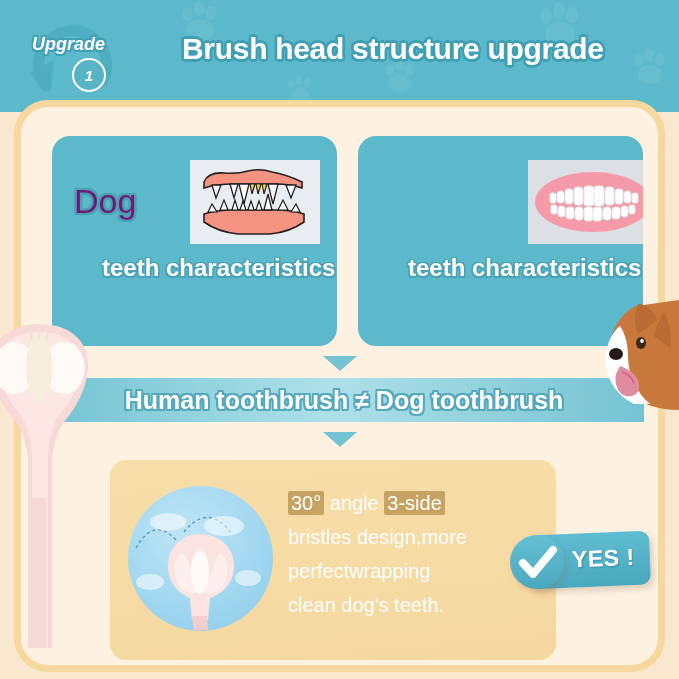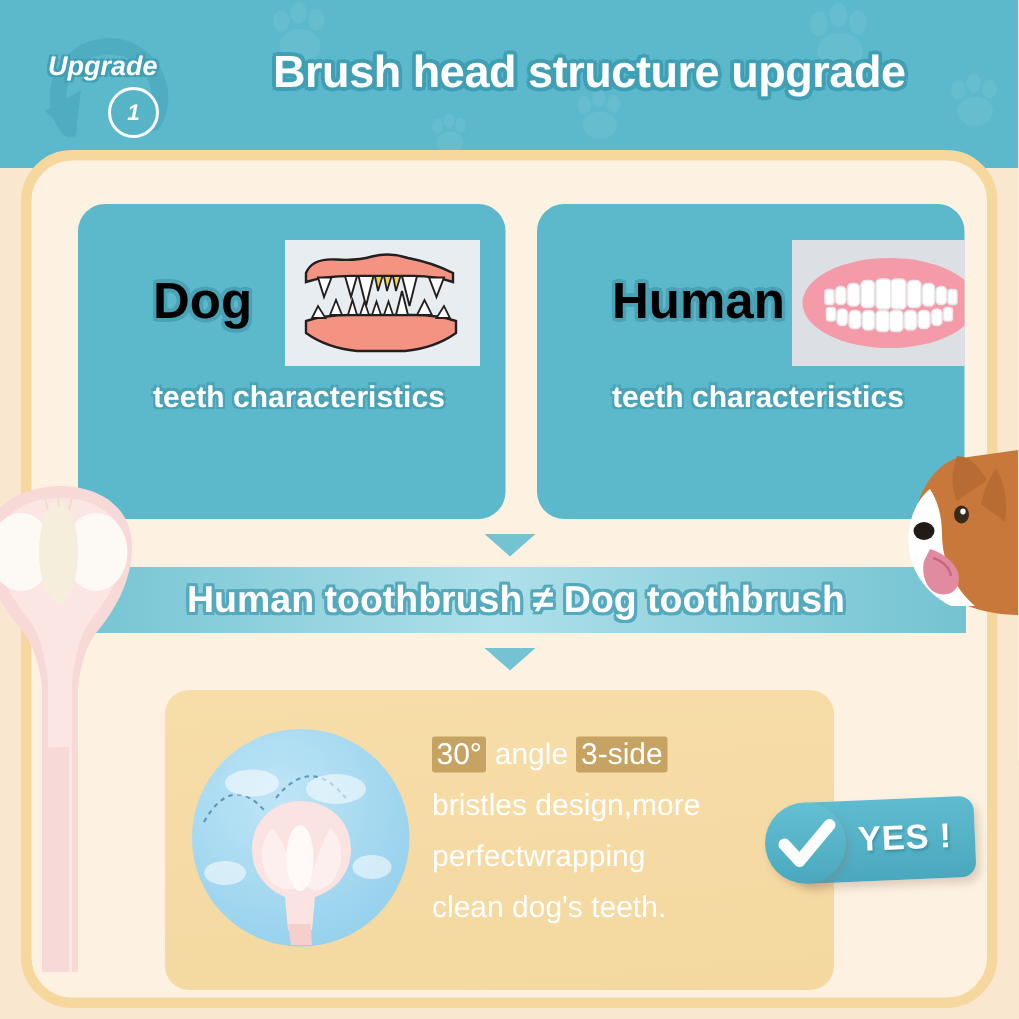--- a/index.html
+++ b/index.html
@@ -52,33 +52,32 @@
   
   .card{
     position:absolute;top:136px;width:285px;height:210px;
     background:#5cb9cb;border-radius:18px;overflow:hidden;
   }
   .card.left{left:52px;}
   .card.right{left:358px;}
   .card-top{position:absolute;left:22px;top:24px;right:10px;height:84px;}
   .card-label{
     position:absolute;left:0;top:22px;
-    font-size:34px;font-weight:bold;color:#000000;
+    font-size:34px;font-weight:normal;color:#701a75;
     text-shadow:-2px -2px 0 #49a2b6,2px -2px 0 #49a2b6,
                 -2px 2px 0 #49a2b6,2px 2px 0 #49a2b6,
                 0 -2.4px 0 #49a2b6,0 2.4px 0 #49a2b6,
                 -2.4px 0 0 #49a2b6,2.4px 0 0 #49a2b6;
-    margin-left:28px;
   }
   .tooth-img{position:absolute;top:0;background:#e8edf2;}
   .card.left .tooth-img{left:116px;width:130px;height:84px;}
   .card.right .tooth-img{left:148px;width:130px;height:84px;}
   .card-h{
     position:absolute;left:22px;top:118px;
-    font-size:20px;font-weight:bold;color:#ffffff;
+    font-size:24px;font-weight:bold;color:#ffffff;
     text-shadow:-1.5px -1.5px 0 #49a2b6,1.5px -1.5px 0 #49a2b6,
                 -1.5px 1.5px 0 #49a2b6,1.5px 1.5px 0 #49a2b6;
     padding-left:28px;
   }
   .card-d{
     position:absolute;left:22px;top:146px;right:14px;
     font-size:15.5px;line-height:20px;color:#f0fbfd;
   }
 
   
@@ -222,21 +221,20 @@
           <path d="M18 52 L22 44 L27 52 Z" fill="#fff" stroke="#231f20" stroke-width="1.2"></path>
           <path d="M101 52 L106 44 L110 52 Z" fill="#fff" stroke="#231f20" stroke-width="1.2"></path>
         </svg>
       </div>
     </div>
     <div class="card-h">teeth characteristics</div>
   </div>
 
   <div class="card right">
     <div class="card-top">
-      <div class="card-label">Human</div>
       <div class="tooth-img">
         <svg width="130" height="84" viewBox="0 0 130 84">
           <rect width="130" height="84" fill="#dcdfe3"></rect>
           <ellipse cx="65" cy="42" rx="58" ry="30" fill="#f59aa8"></ellipse>
           <g fill="#ffffff" stroke="#e8e8ea" stroke-width="1">
             <rect x="56" y="26" width="10" height="20" rx="3"></rect>
             <rect x="66" y="26" width="10" height="20" rx="3"></rect>
             <rect x="46" y="27" width="9" height="18" rx="3"></rect>
             <rect x="77" y="27" width="9" height="18" rx="3"></rect>
             <rect x="37" y="29" width="8" height="15" rx="3"></rect>

